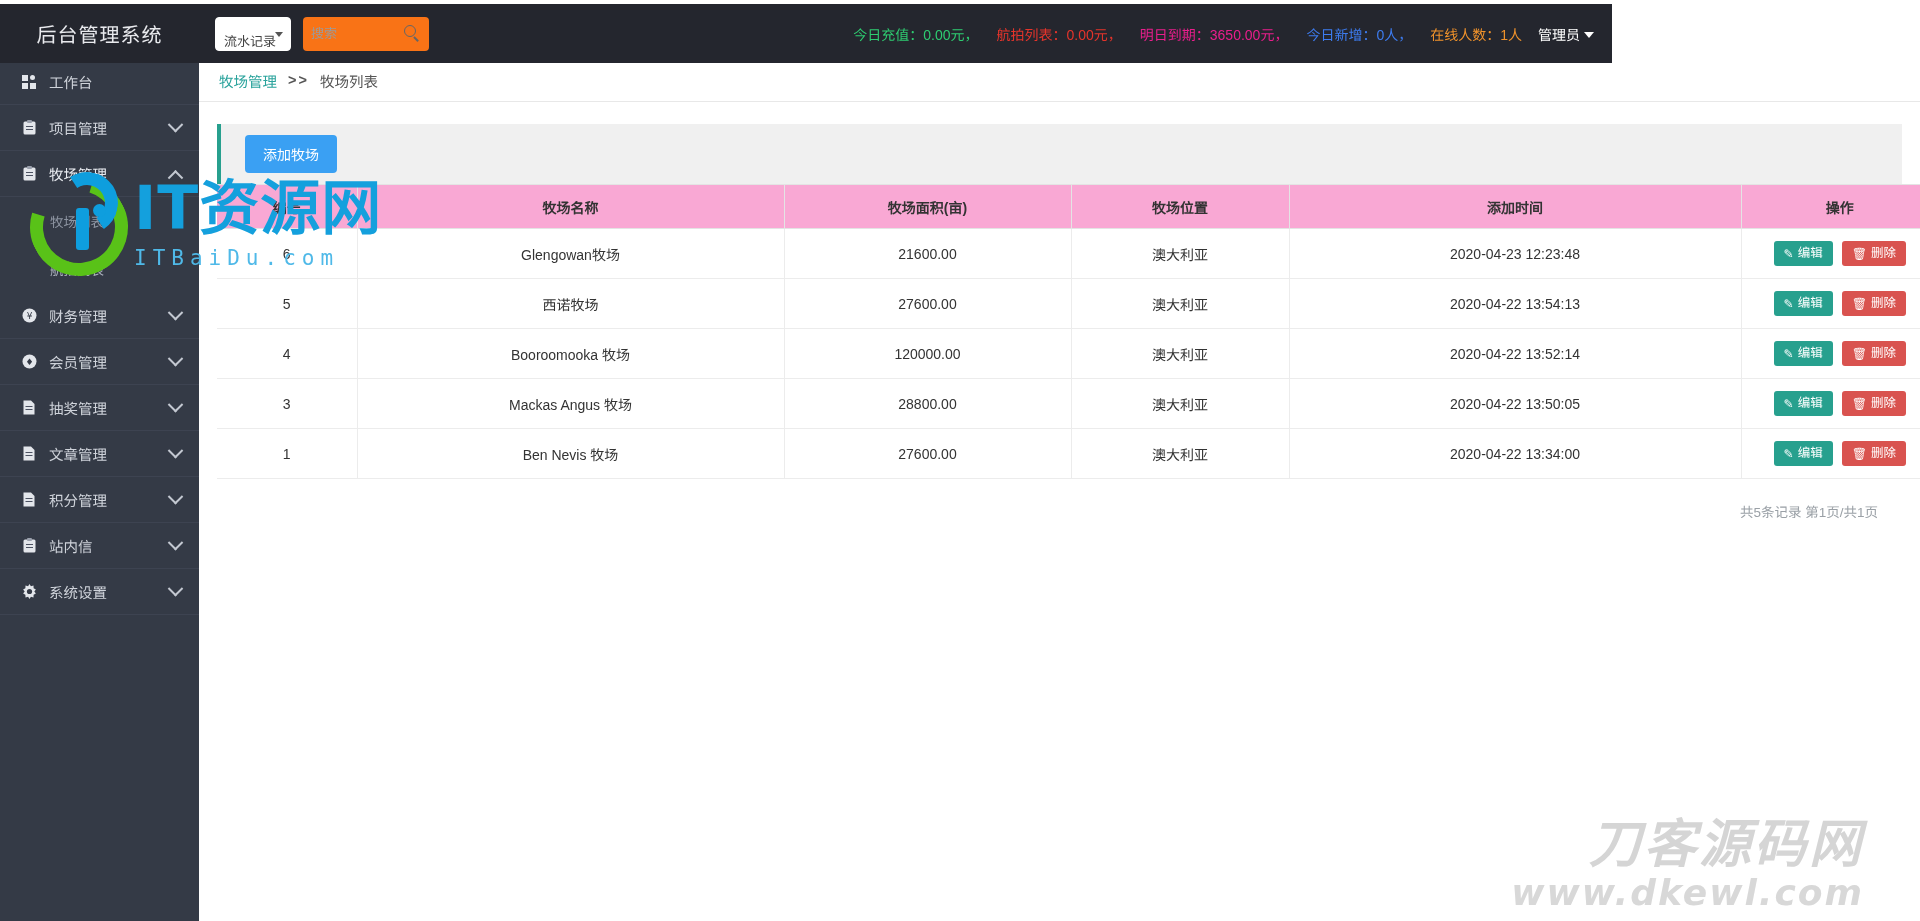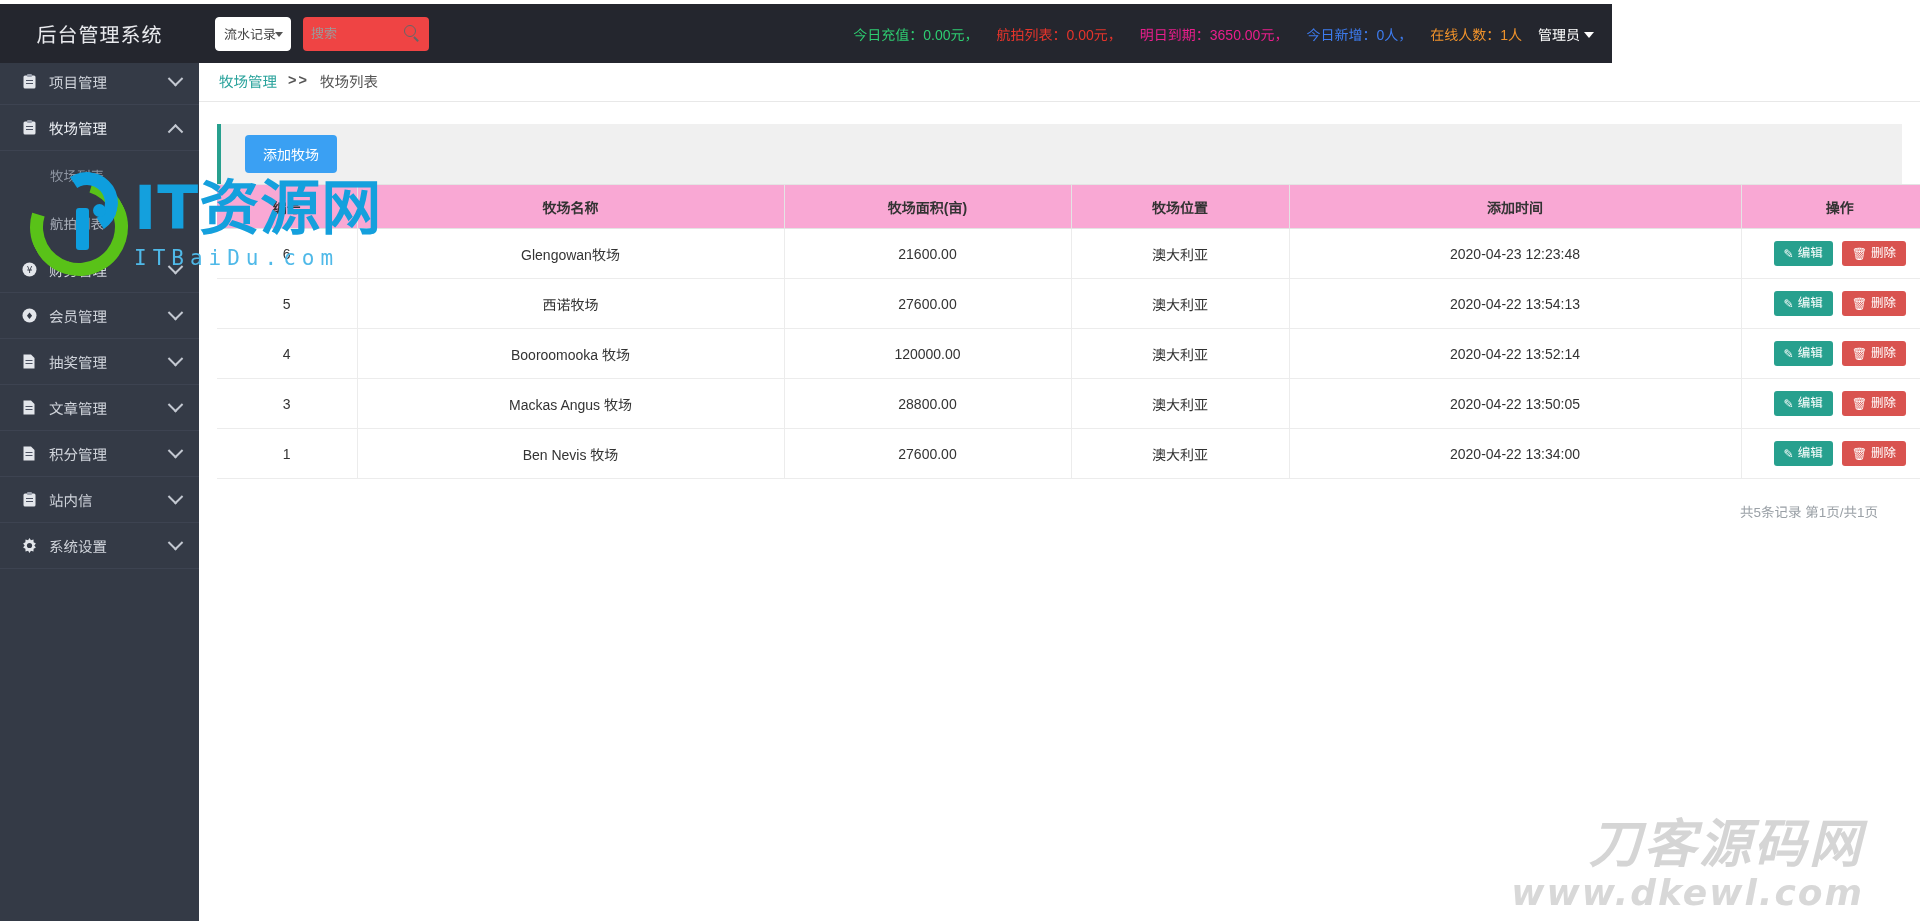--- a/index.html
+++ b/index.html
@@ -27,37 +27,37 @@
     letter-spacing: 1px;
     flex: 0 0 199px;
   }
   .topbar-controls { display: flex; align-items: center; gap: 12px; margin-left: 16px; }
   #module-select {
     position: relative;
     width: 76px; height: 34px;
     background: #ffffff;
     border: 1px solid #ffffff;
     border-radius: 4px;
-    display: flex; align-items: center;
+    display: flex; align-items: flex-end;
     padding: 0 8px;
     font-size: 13px; color: #444;
     cursor: pointer;
   }
   #module-select .caret {
     position: absolute; right: 7px; top: 50%;
     margin-top: -2px;
     width: 0; height: 0;
     border-left: 4px solid transparent;
     border-right: 4px solid transparent;
     border-top: 5px solid #555;
   }
   #search-box {
     position: relative;
     width: 126px; height: 34px;
-    background: #ef4444; border-radius: 4px;
+    background: #f97316; border-radius: 4px;
     display: flex; align-items: center;
   }
   #search-box input {
     border: none; outline: none; background: transparent;
     height: 32px; width: 90px;
     padding: 0 8px; font-size: 13px; color: #333;
     font-family: "Liberation Sans", sans-serif;
   }
   #search-box input::placeholder { color: #9b9b9b; }
   .search-glyph {
@@ -322,20 +322,31 @@
     </span>
     <span id="admin-menu">
       <span>管理员</span>
       <span class="chev"></span>
     </span>
   </div>
 </div>
 
 <div id="sidebar">
 
+  <div class="nav-item">
+    <span class="nav-icon">
+      <svg width="14" height="14" viewBox="0 0 14 14">
+          <rect x="0" y="0" width="6" height="6" fill="#e3e6eb"></rect>
+          <rect x="8" y="0" width="5" height="5" rx="2.5" fill="#e3e6eb"></rect>
+          <rect x="0" y="8" width="6" height="6" fill="#e3e6eb"></rect>
+          <rect x="8" y="8" width="6" height="6" fill="#e3e6eb"></rect>
+        </svg>
+    </span>
+    <span class="nav-label">工作台</span>
+  </div>
 
   <div class="nav-item">
     <span class="nav-icon">
       <svg width="13" height="15" viewBox="0 0 13 15">
           <rect x="0.5" y="1.5" width="12" height="13" rx="1.5" fill="#e3e6eb"></rect>
           <rect x="4" y="0" width="5" height="3" rx="1" fill="#9aa0ad"></rect>
           <rect x="3" y="6" width="7" height="1" fill="#4b5161"></rect>
           <rect x="3" y="9" width="7" height="1" fill="#4b5161"></rect>
         </svg>
     </span>

